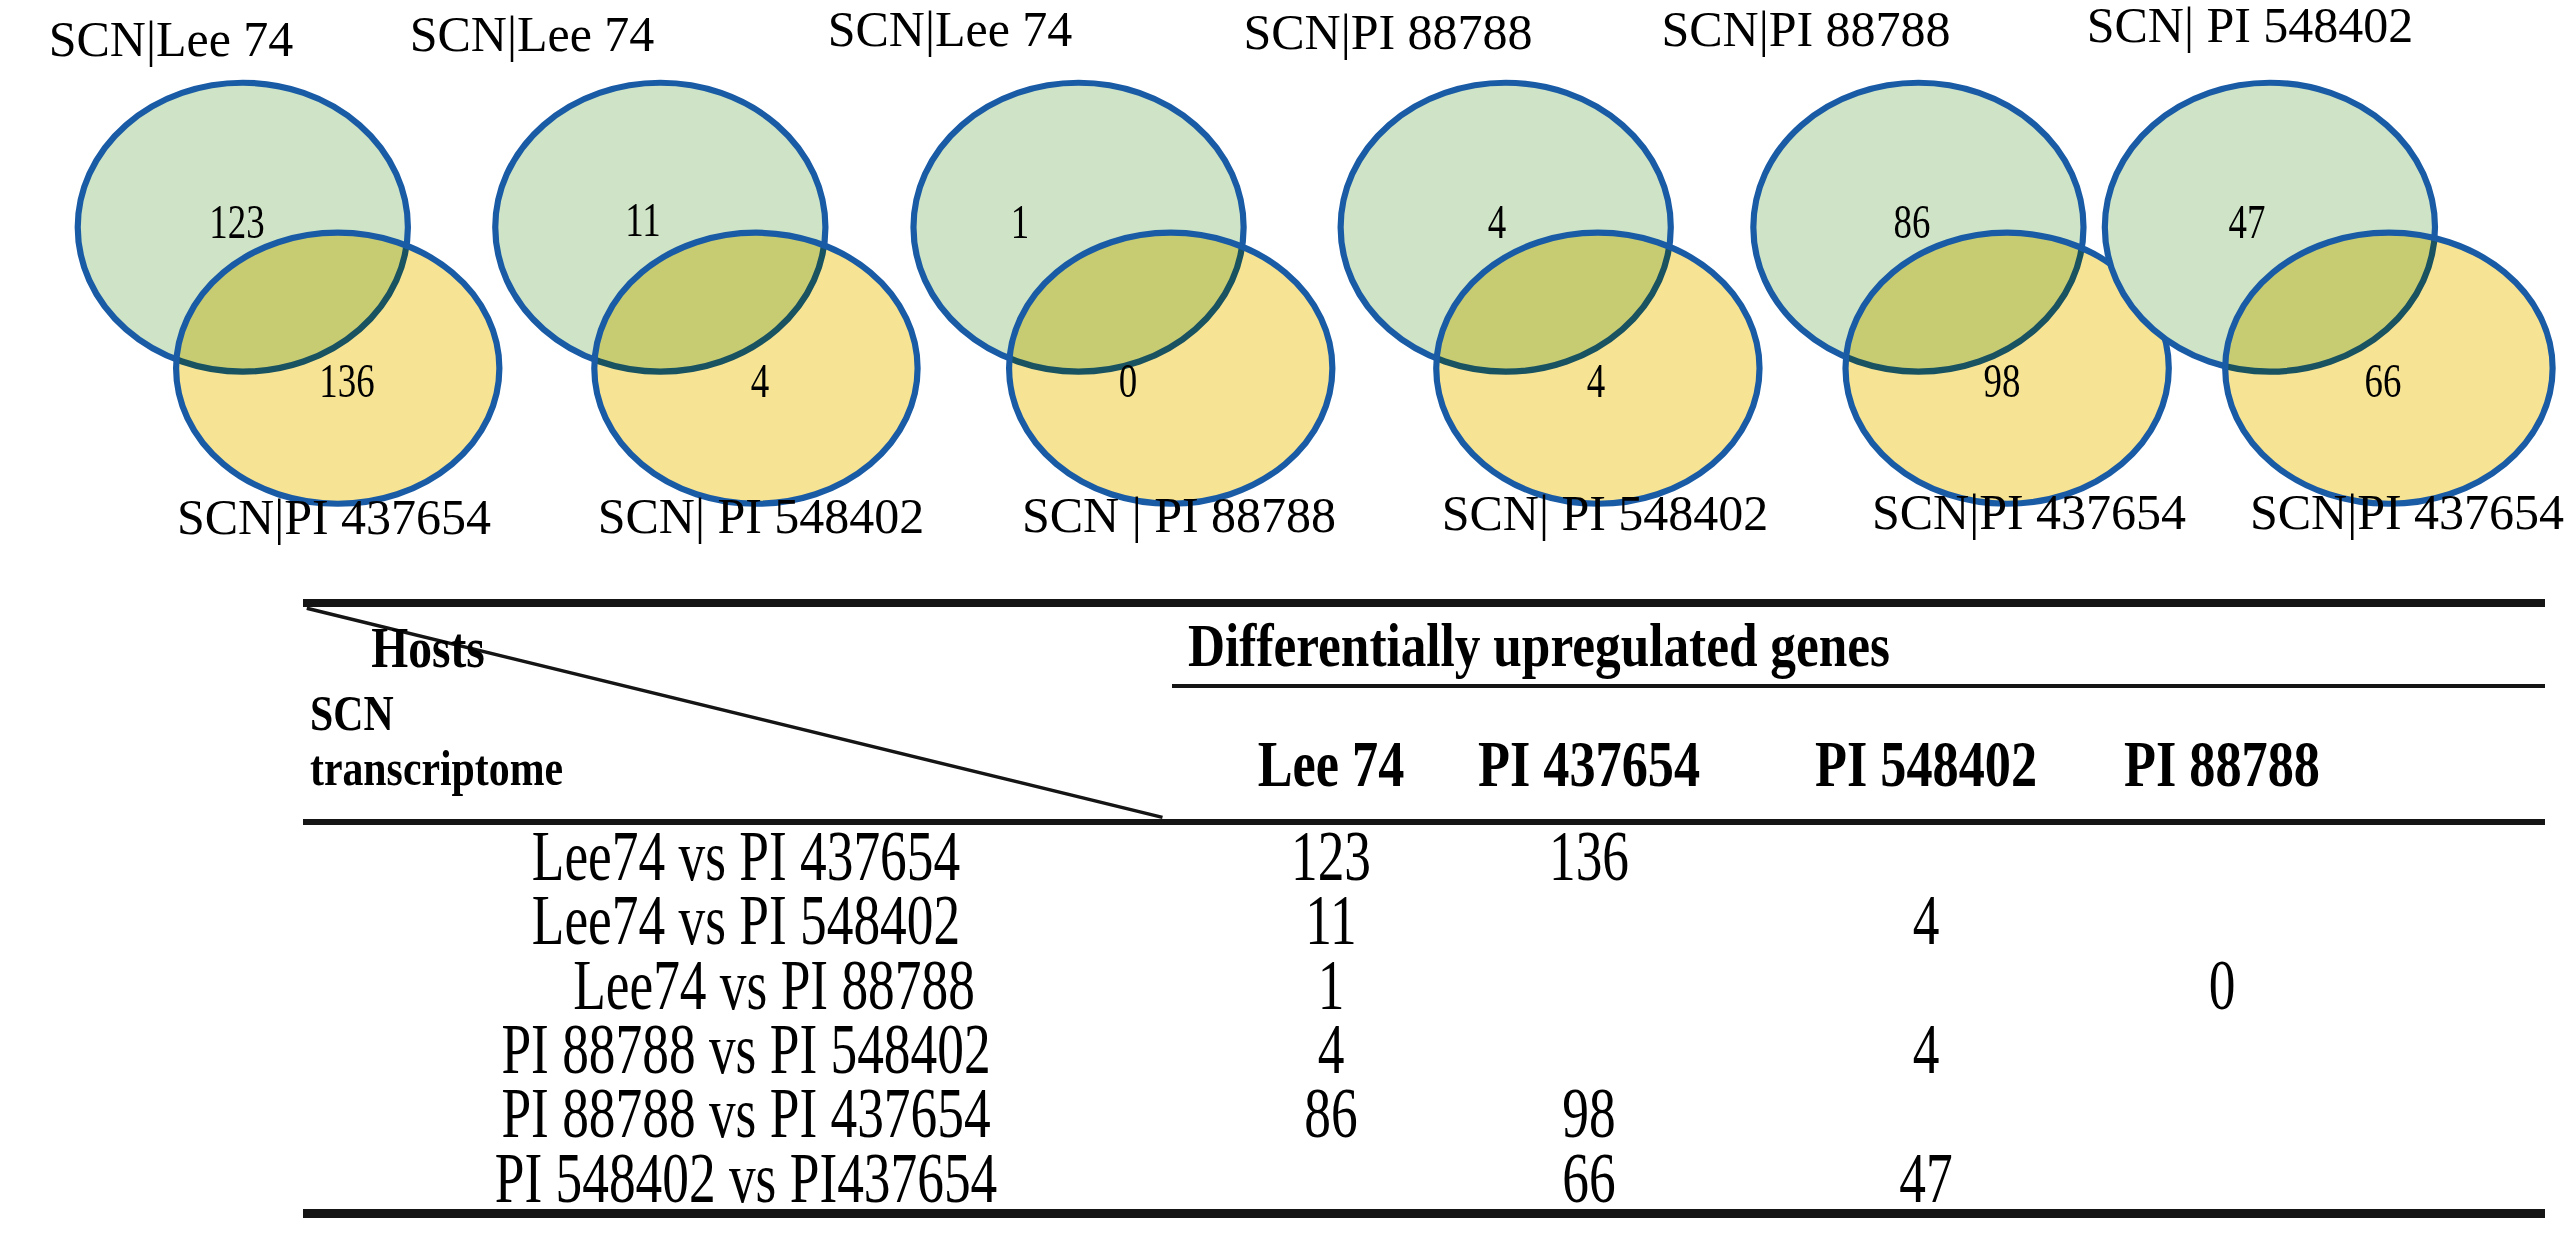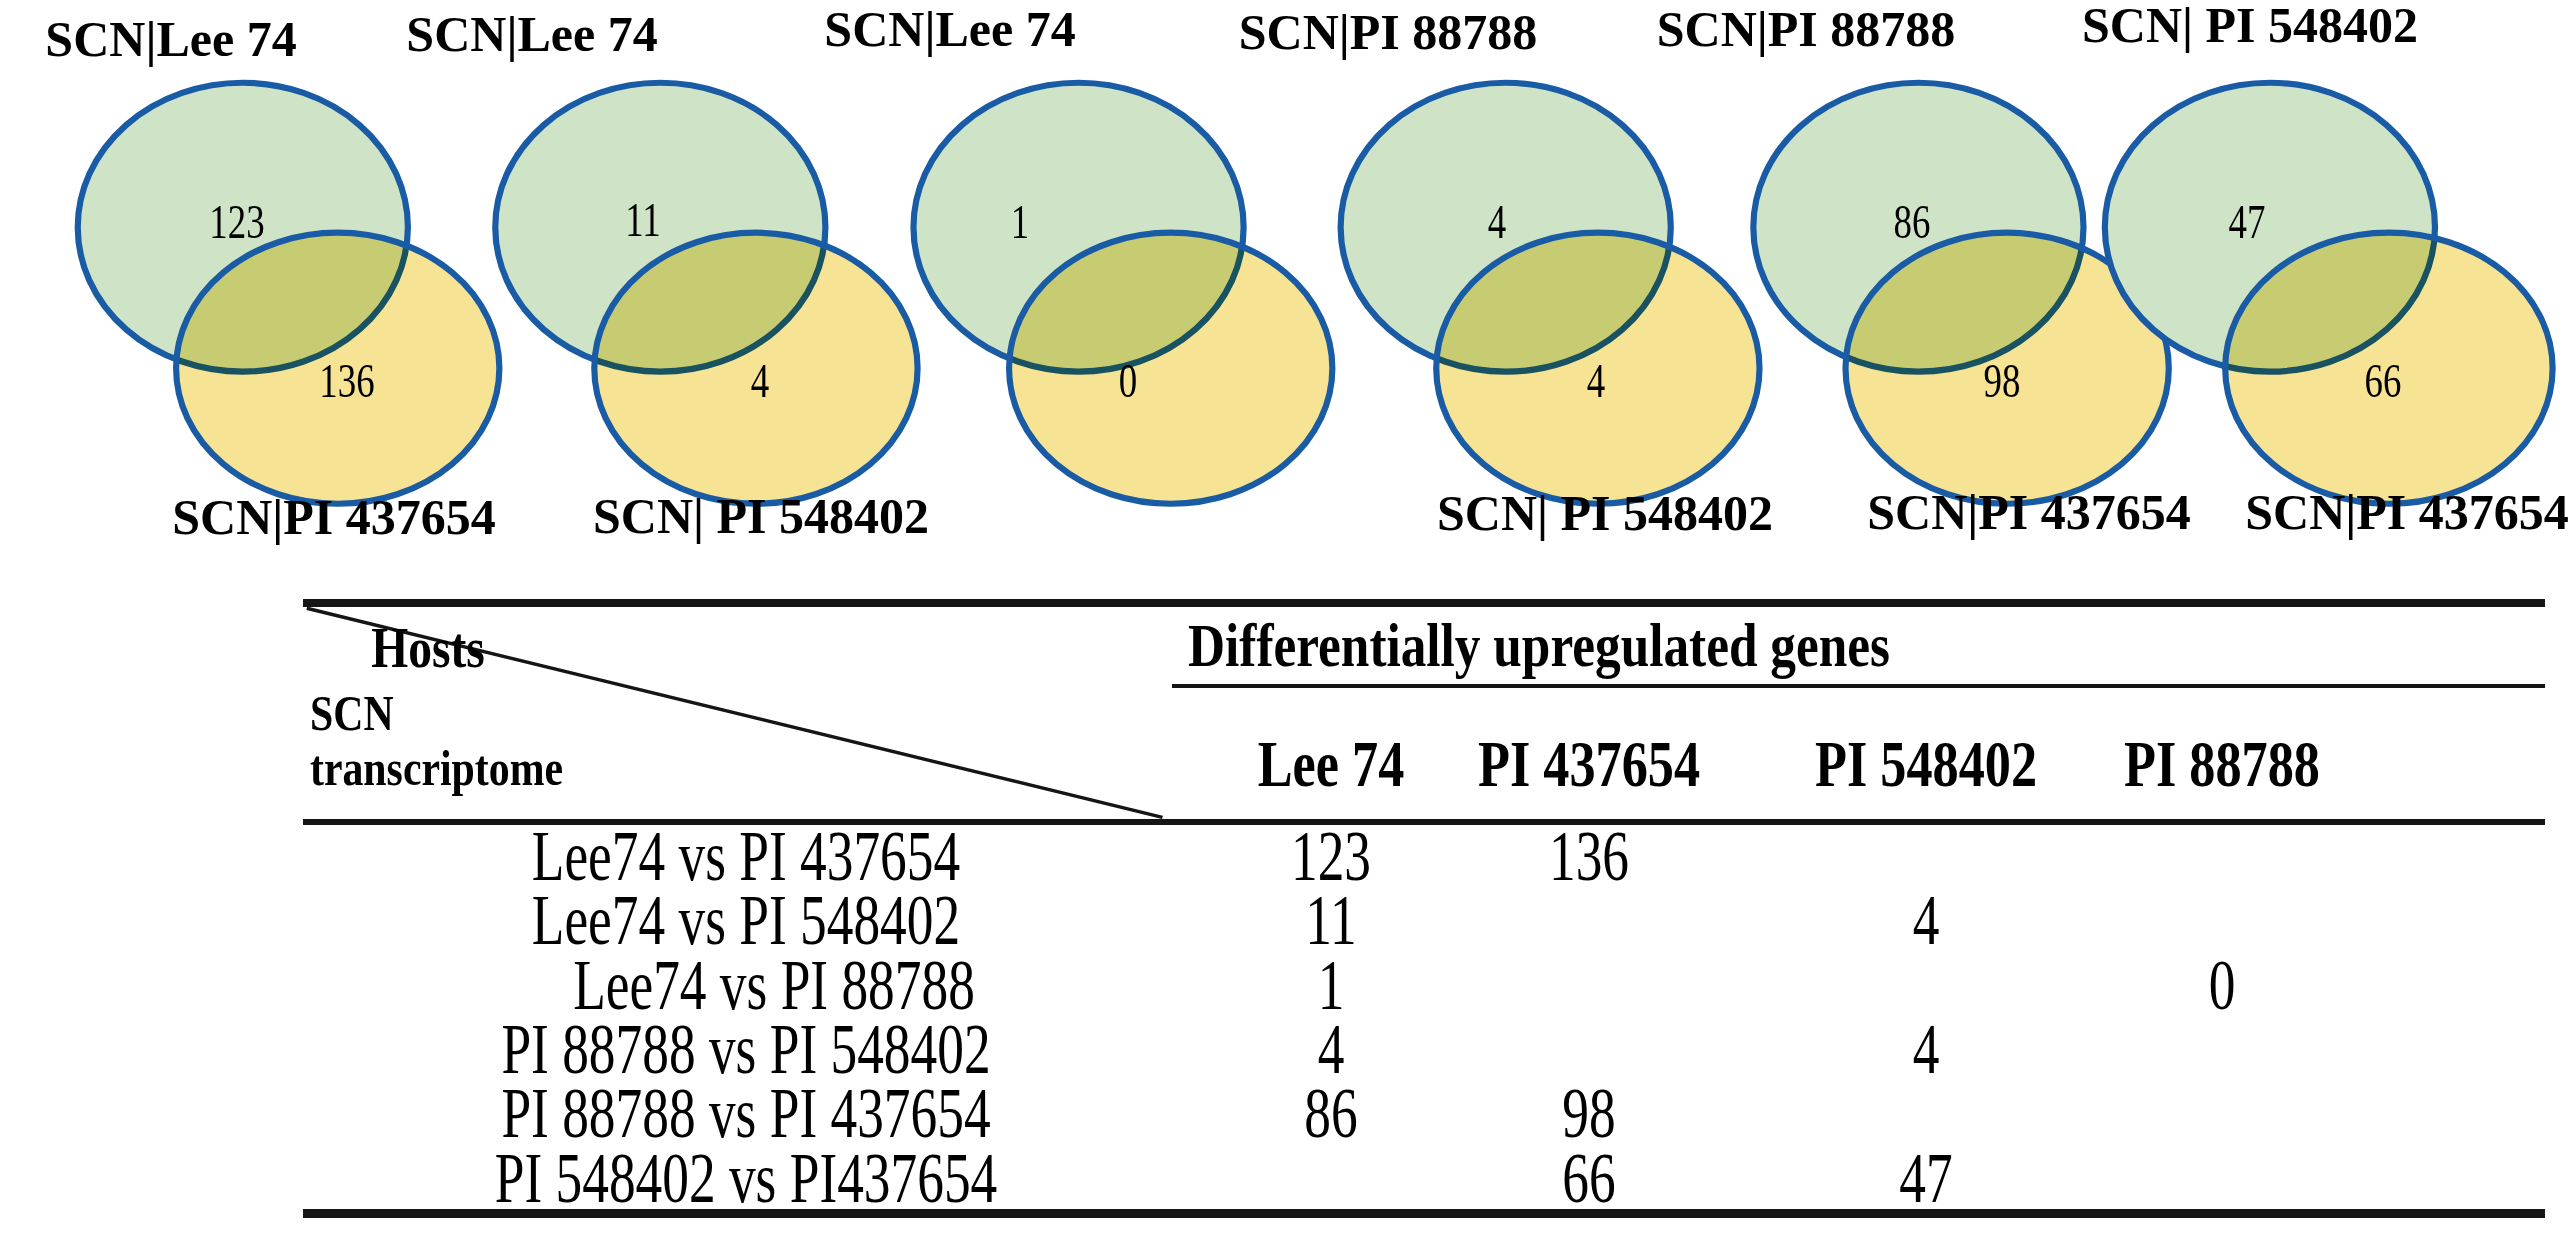--- a/index.html
+++ b/index.html
@@ -10,21 +10,21 @@
     background: #ffffff;
     overflow: hidden;
     font-family: "Liberation Serif", "DejaVu Serif", serif;
     color: #000000;
   }
   #venn-svg { position: absolute; left: 0; top: 0; }
   .abs { position: absolute; white-space: nowrap; }
   
   .vlabel {
     font-size: 50px;
-    font-weight: bold;
+    font-weight: normal;
     transform: translate(-50%, -50%);
   }
   
   .vnum {
     font-size: 41px;
     transform: translate(-50%, -50%) scale(0.9, 1.18);
   }
   
   .tcell {
     font-size: 58px;
@@ -115,20 +115,21 @@
 
   <div class="abs vnum" style="left:347px;  top:380px;">136</div>
   <div class="abs vnum" style="left:760px; top:380px;">4</div>
   <div class="abs vnum" style="left:1128px; top:380px;">0</div>
   <div class="abs vnum" style="left:1596px; top:380px;">4</div>
   <div class="abs vnum" style="left:2002px; top:380px;">98</div>
   <div class="abs vnum" style="left:2383px; top:380px;">66</div>
 
   <div class="abs vlabel" style="left:334px;  top:517px;">SCN|PI 437654</div>
   <div class="abs vlabel" style="left:761px; top:516px;">SCN| PI 548402</div>
+  <div class="abs vlabel" style="left:1179px; top:515px;">SCN | PI 88788</div>
   <div class="abs vlabel" style="left:1605px; top:513px;">SCN| PI 548402</div>
   <div class="abs vlabel" style="left:2029px; top:512px;">SCN|PI 437654</div>
   <div class="abs vlabel" style="left:2407px; top:512px;">SCN|PI 437654</div>
 
   <div class="tline" style="left:303px;  top:599px;  width:2242px; height:7.6px;"></div>
   <div class="tline" style="left:1172px; top:684px;  width:1373px; height:4.1px;"></div>
   <div class="tline" style="left:303px;  top:819px; width:2242px; height:5.5px;"></div>
   <div class="tline" style="left:303px;  top:1209px; width:2242px; height:9px;"></div>
 
   <div class="abs tcorner" style="left:428px; top:647px;">Hosts</div>

